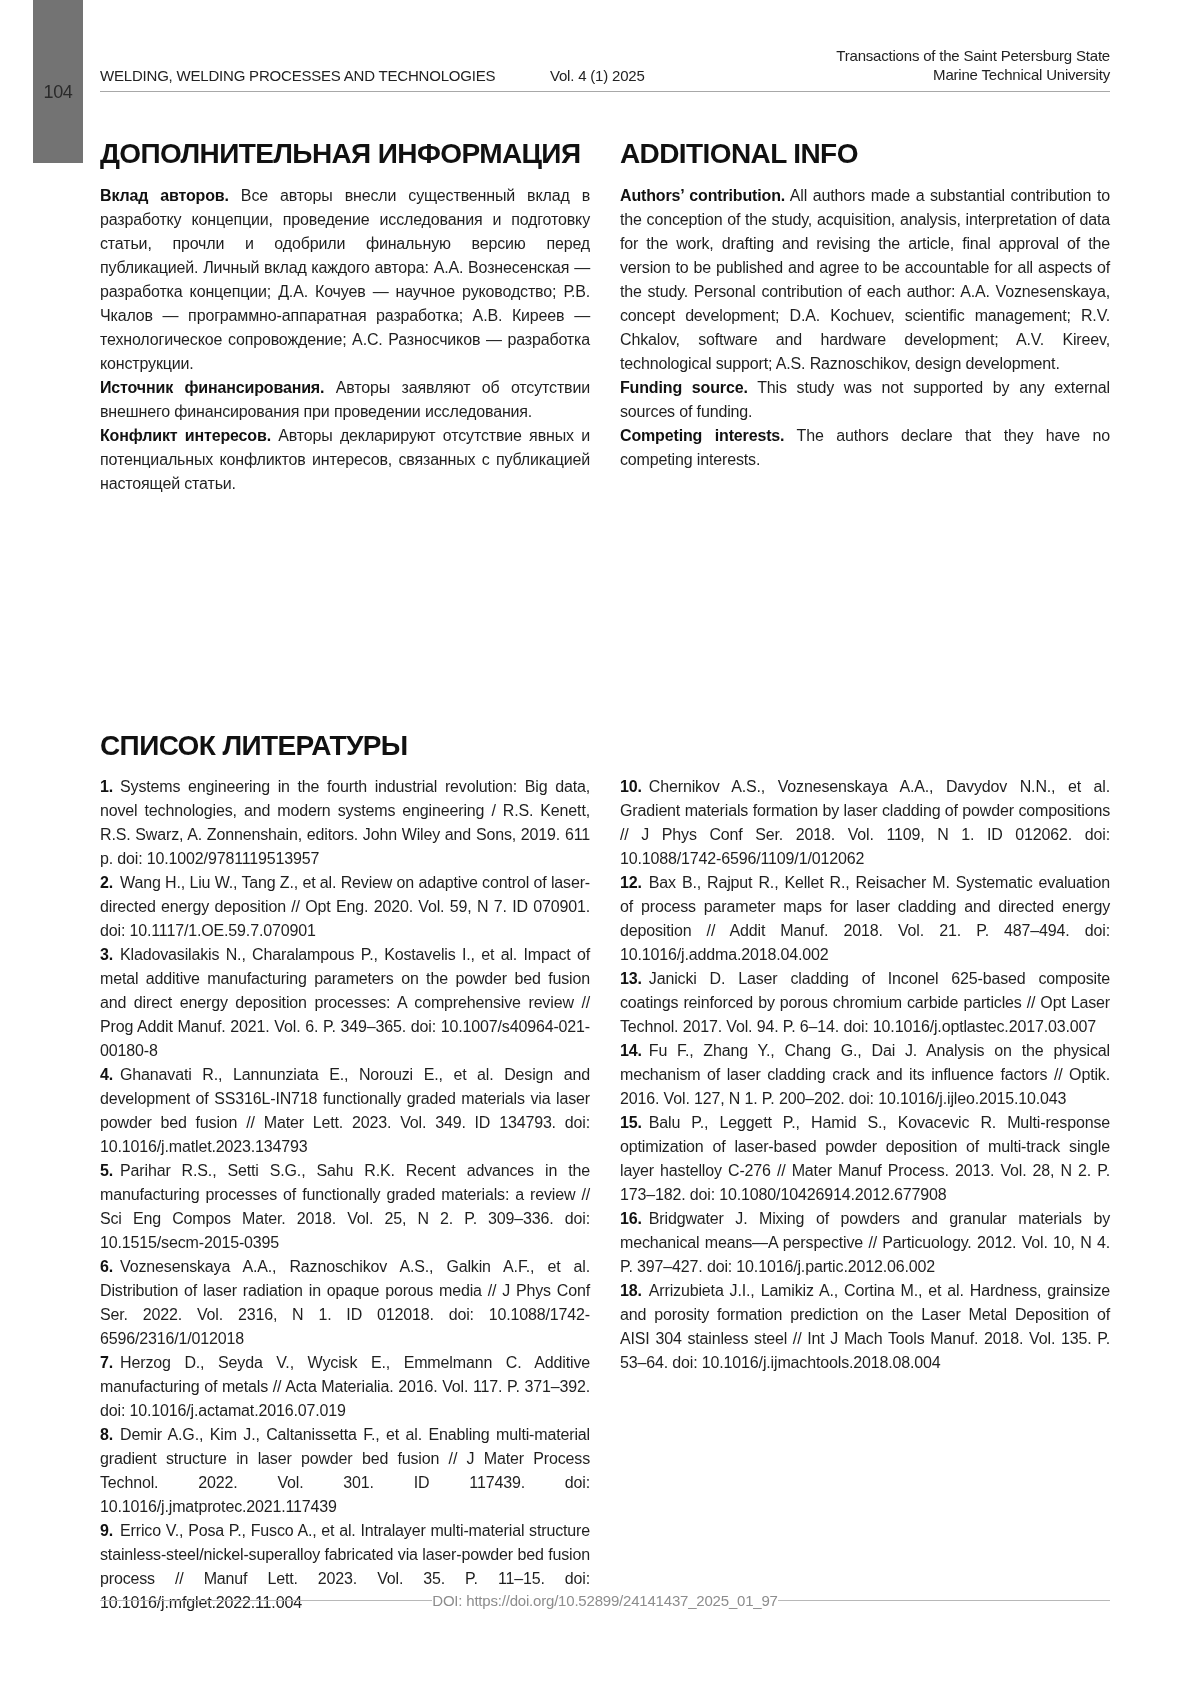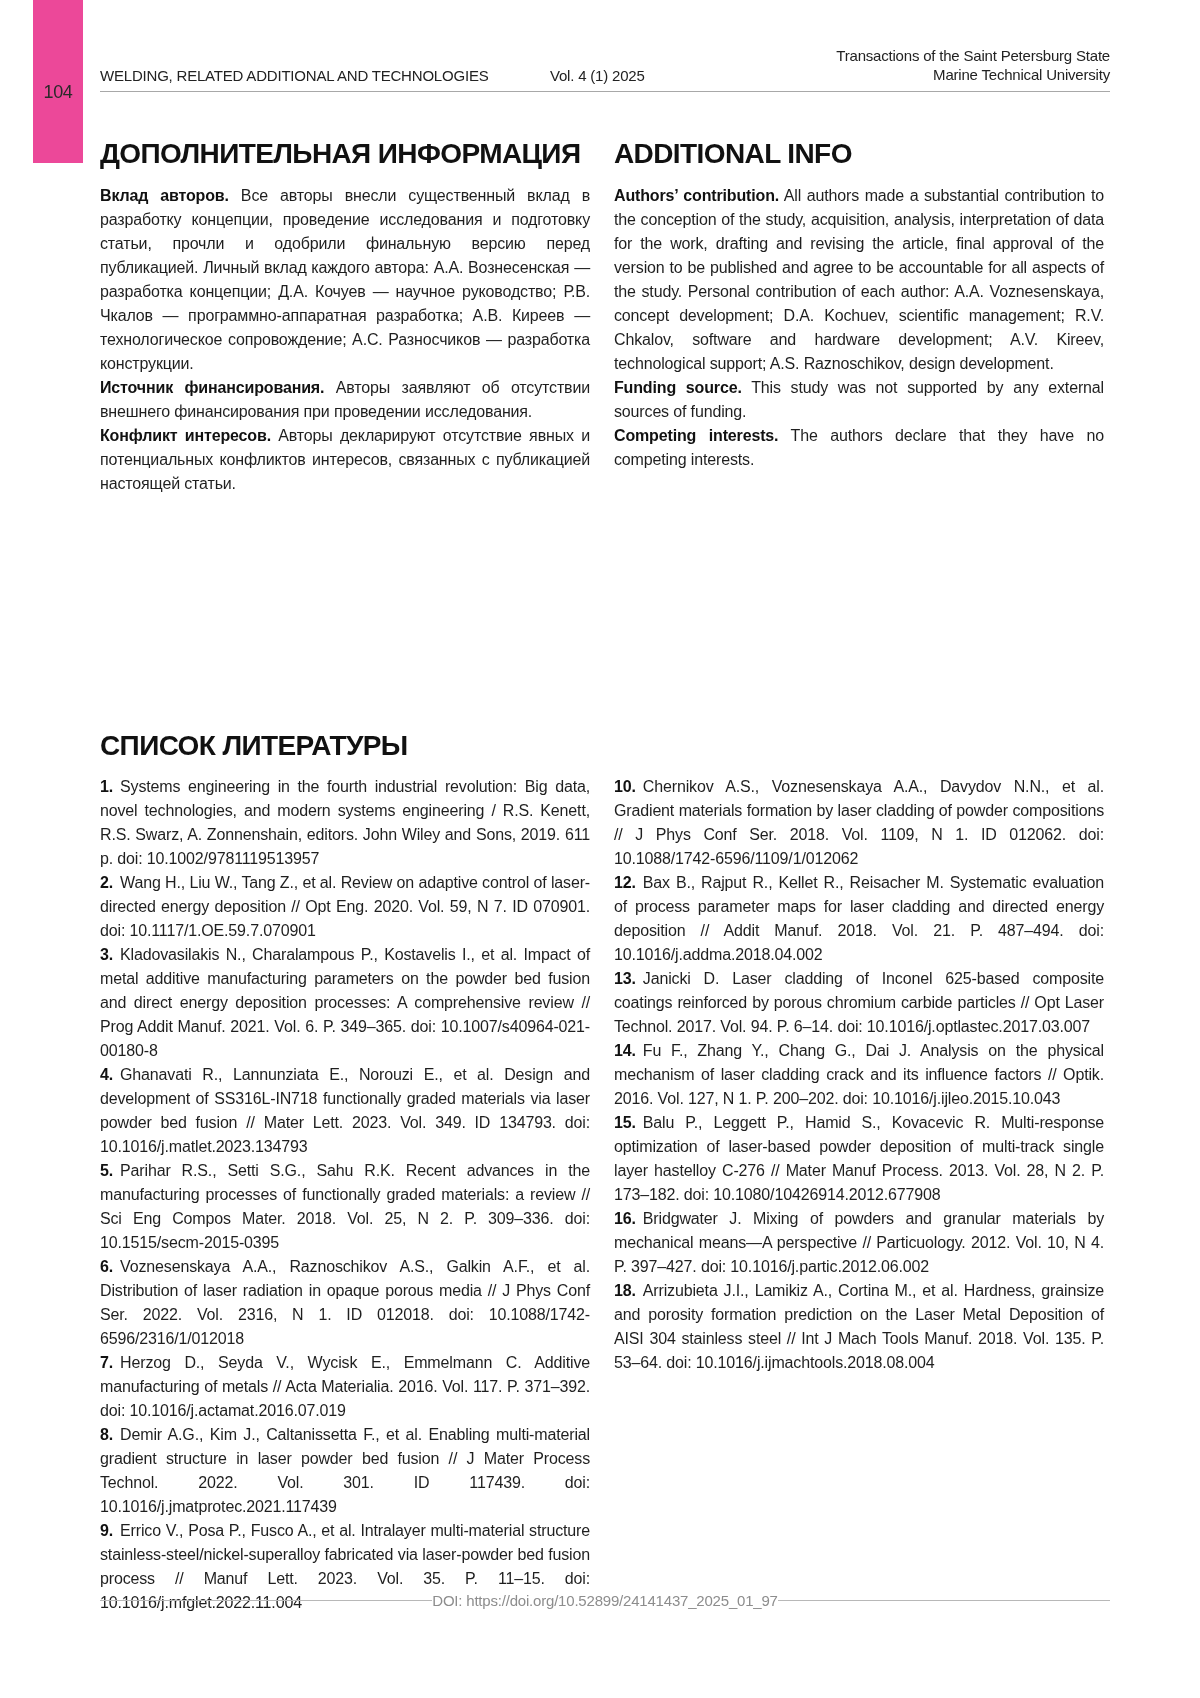--- a/index.html
+++ b/index.html
@@ -7,40 +7,40 @@
     position:relative;
     width:1200px;height:1698px;
     background:#ffffff;
     font-family:"Liberation Sans","DejaVu Sans",sans-serif;
     color:#1c1c1c;
     overflow:hidden;
   }
   
   .pagenum-box{
     position:absolute;left:33px;top:0;width:50px;height:163px;
-    background:#ec4899;
+    background:#737373;
   }
   .pagenum-box span{
     position:absolute;left:0;right:0;top:82px;
     text-align:center;font-size:18px;letter-spacing:-0.3px;color:#2a2a2a;
   }
   
   .header{
     position:absolute;left:100px;width:1010px;top:40px;height:52px;
     font-size:15px;letter-spacing:-0.2px;color:#222;
   }
   .header .left-title{position:absolute;left:0;bottom:8px;white-space:nowrap;}
   .header .volume{position:absolute;left:450px;bottom:8px;white-space:nowrap;}
   .header .right-block{position:absolute;right:0;bottom:8px;text-align:right;line-height:19px;}
   .header-rule{
     position:absolute;left:100px;width:1010px;top:91px;height:0;
     border-top:1px solid #a8a8a8;
   }
   
-  .two-col{display:flex;gap:24px;}
+  .two-col{display:flex;gap:30px;}
   .col{width:490px;}
   h2.section-heading{
     margin:0;
     font-size:28px;font-weight:700;letter-spacing:-0.6px;
     color:#111;line-height:32px;
   }
   .info-section{position:absolute;left:100px;top:124px;width:1010px;}
   .info-section .col p,
   .refs-section .col p{
     margin:0;
@@ -67,21 +67,21 @@
 </head>
 <body>
 
 <div class="page">
 
   <div class="pagenum-box">
     <span>104</span>
   </div>
 
   <div class="header">
-    <div class="left-title">WELDING, RELATED ADDITIONAL AND TECHNOLOGIES</div>
+    <div class="left-title">WELDING, WELDING PROCESSES AND TECHNOLOGIES</div>
     <div class="volume">Vol. 4 (1) 2025</div>
     <div class="right-block">
       <div>Transactions of the Saint Petersburg State</div>
       <div>Marine Technical University</div>
     </div>
   </div>
   <div class="header-rule"></div>
 
   <div class="info-section">
     <div class="two-col">

